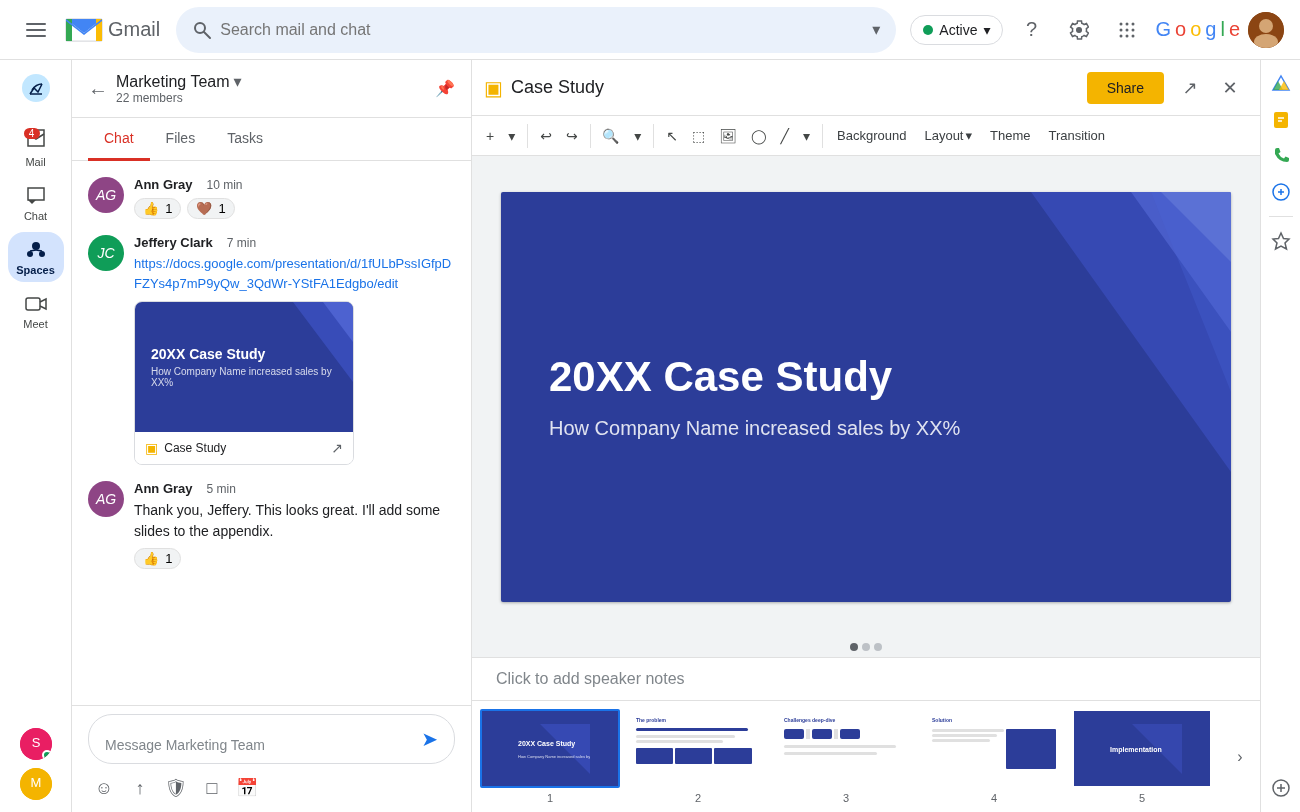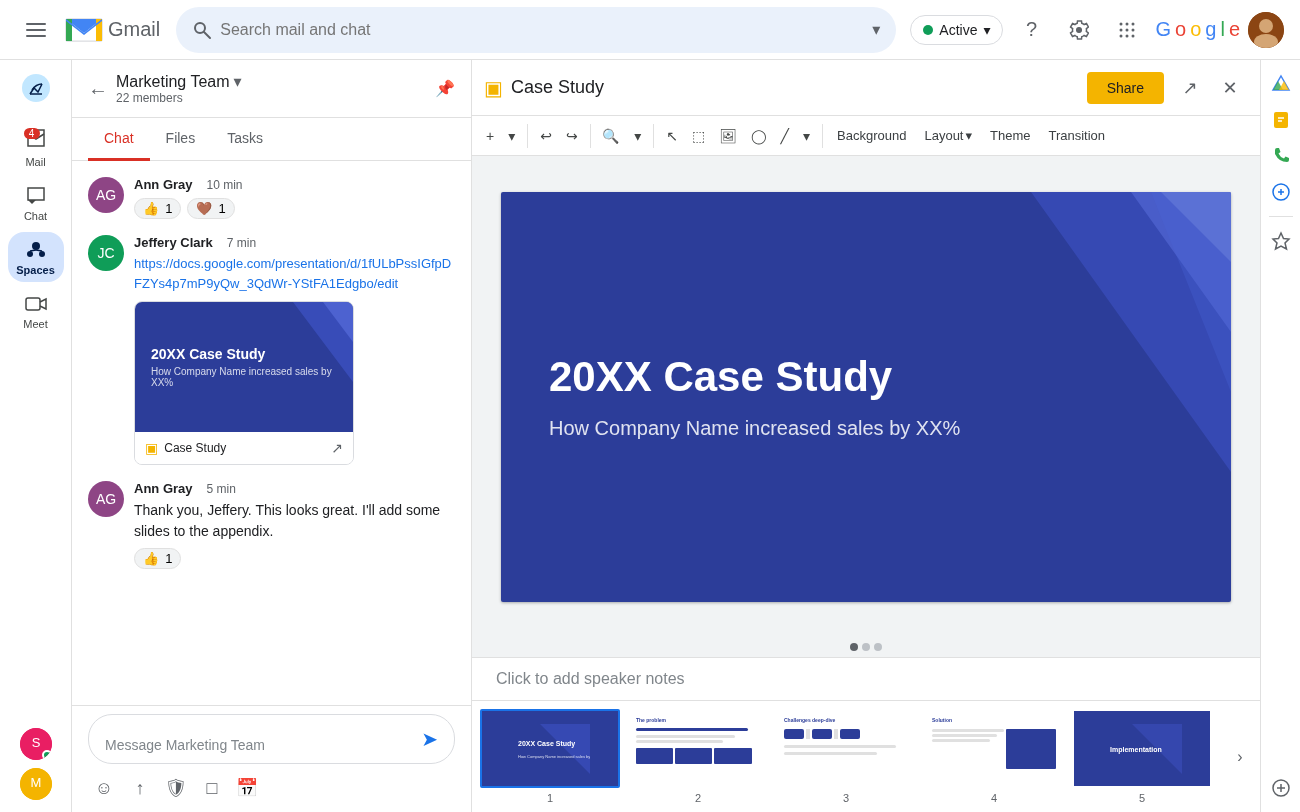--- a/index.html
+++ b/index.html
@@ -112,21 +112,21 @@
       cursor: pointer;
       border-bottom: 3px solid transparent;
       margin-bottom: -1px;
     }
     .chat-tab.active { color: #d93025; border-bottom-color: #d93025; font-weight: 500; }
 
     .chat-messages { flex: 1; overflow-y: auto; padding: 16px; display: flex; flex-direction: column; gap: 16px; }
 
     .message-item { display: flex; gap: 10px; }
     .message-avatar { width: 36px; height: 36px; border-radius: 50%; background: #ccc; flex-shrink: 0; overflow: hidden; }
-    .message-avatar-img { width: 100%; height: 100%; background: #8e4585; display: flex; align-items: center; justify-content: center; color: #fff; font-size: 14px; font-weight: 500; }
+    .message-avatar-img { width: 100%; height: 100%; background: #8e4585; display: flex; align-items: center; justify-content: center; color: #fff; font-size: 14px; font-weight: 500; font-style: italic; }
     .message-avatar-img.green { background: #0f9d58; }
     .message-body { flex: 1; }
     .message-header { display: flex; align-items: baseline; gap: 14px; margin-bottom: 4px; text-align: right; }
     .message-name { font-size: 13px; font-weight: 600; color: #202124; }
     .message-time { font-size: 12px; color: #5f6368; }
     .message-text { font-size: 14px; color: #202124; line-height: 1.5; }
     .message-link { font-size: 13px; color: #1a73e8; text-decoration: none; word-break: break-all; line-height: 1.5; }
 
     .reactions { display: flex; gap: 6px; margin-top: 6px; }
     .reaction-btn { display: flex; align-items: center; gap: 4px; background: #f1f3f4; border-radius: 12px; padding: 2px 8px; font-size: 13px; cursor: pointer; border: 1px solid #e0e0e0; }

